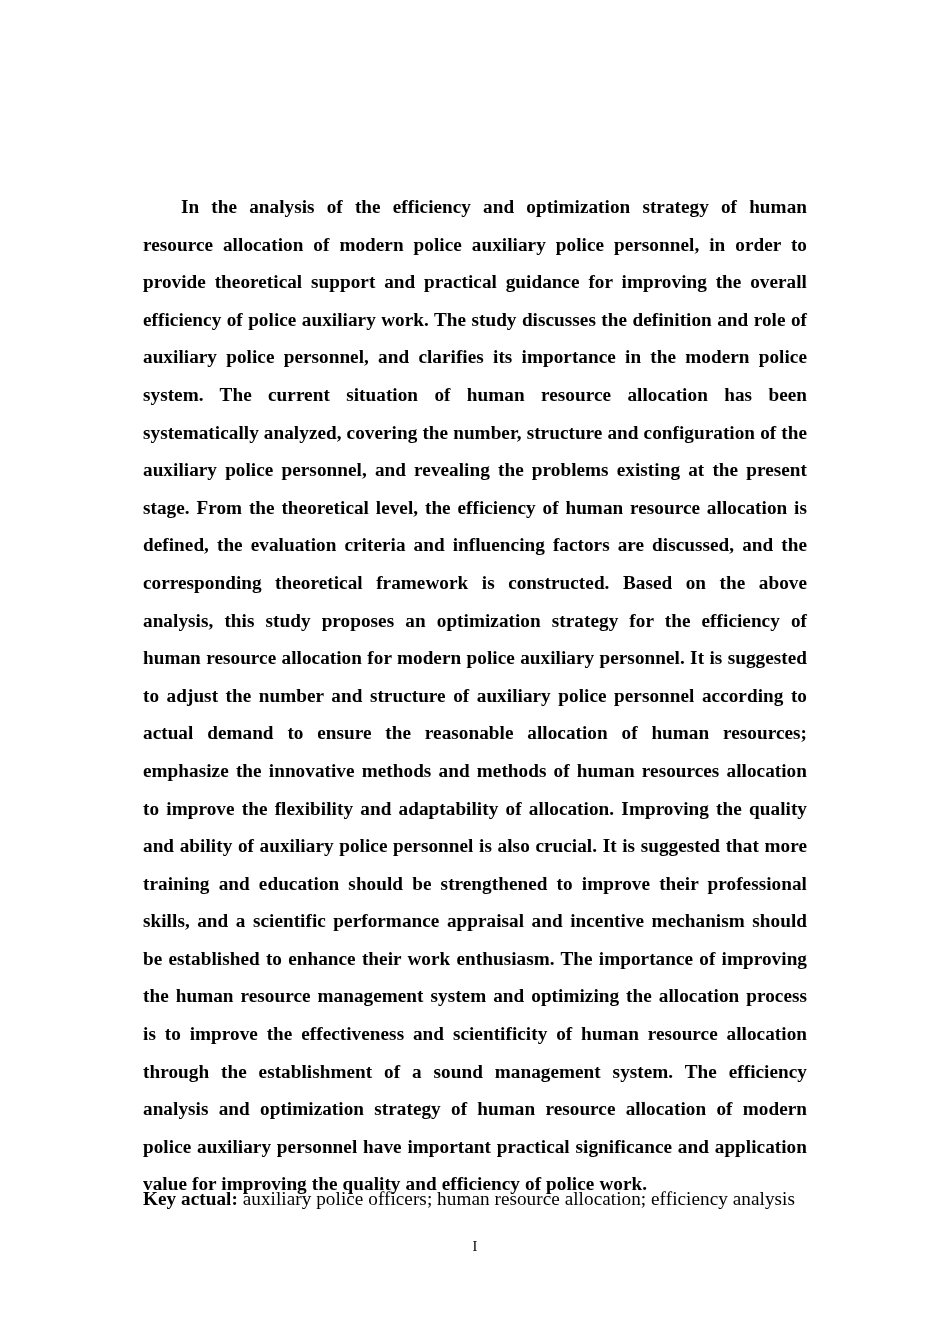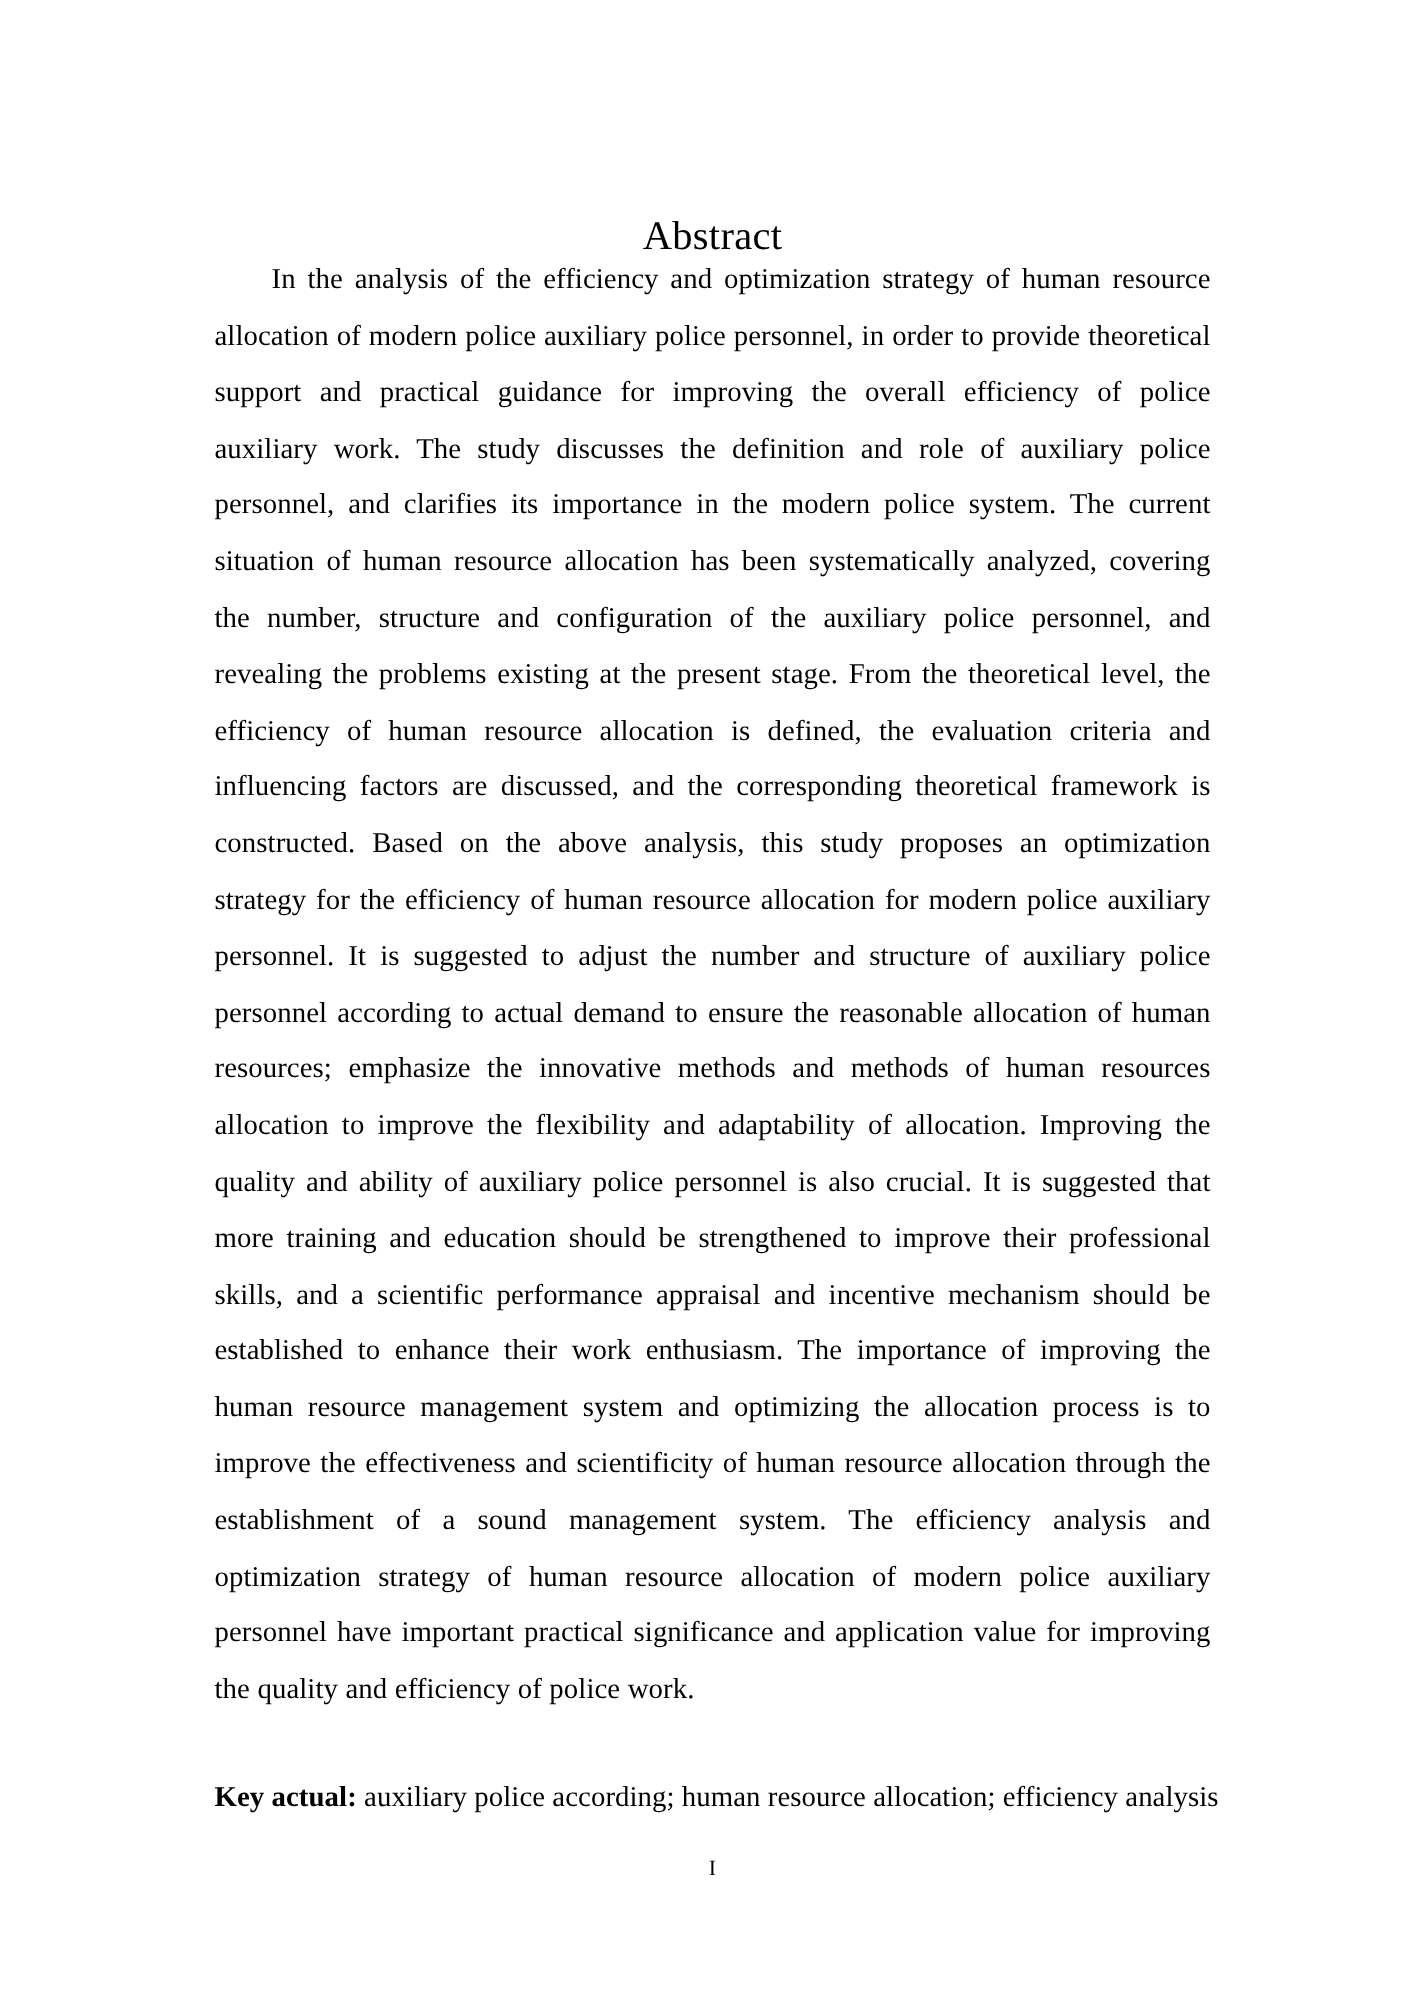--- a/index.html
+++ b/index.html
@@ -28,23 +28,24 @@
     left: 0;
     width: 950px;
     text-align: center;
     font-size: 27px;
     line-height: 34px;
     font-weight: 400;
     letter-spacing: 0.2px;
   }
   .body-block {
     position: absolute;
-    top: 168px;
+    top: 188px;
     left: 143px;
     width: 664px;
+    font-weight: bold;
   }
   .abstract-paragraph {
     margin: 0;
     font-size: 19.2px;
     line-height: 37.6px;
     text-align: justify;
     text-justify: inter-word;
     text-indent: 38px;
     letter-spacing: 0.05px;
     word-spacing: 0.2px;
@@ -74,25 +75,24 @@
     text-align: center;
     font-size: 14.5px;
     line-height: 20px;
   }
 </style>
 </head>
 <body>
 
 <div class="page">
 
-  <h1 class="page-title">Abstract</h1>
 
   <div class="body-block">
     <p class="abstract-paragraph">In the analysis of the efficiency and optimization strategy of human resource allocation of modern police auxiliary police personnel, in order to provide theoretical support and practical guidance for improving the overall efficiency of police auxiliary work. The study discusses the definition and role of auxiliary police personnel, and clarifies its importance in the modern police system. The current situation of human resource allocation has been systematically analyzed, covering the number, structure and configuration of the auxiliary police personnel, and revealing the problems existing at the present stage. From the theoretical level, the efficiency of human resource allocation is defined, the evaluation criteria and influencing factors are discussed, and the corresponding theoretical framework is constructed. Based on the above analysis, this study proposes an optimization strategy for the efficiency of human resource allocation for modern police auxiliary personnel. It is suggested to adjust the number and structure of auxiliary police personnel according to actual demand to ensure the reasonable allocation of human resources; emphasize the innovative methods and methods of human resources allocation to improve the flexibility and adaptability of allocation. Improving the quality and ability of auxiliary police personnel is also crucial. It is suggested that more training and education should be strengthened to improve their professional skills, and a scientific performance appraisal and incentive mechanism should be established to enhance their work enthusiasm. The importance of improving the human resource management system and optimizing the allocation process is to improve the effectiveness and scientificity of human resource allocation through the establishment of a sound management system. The efficiency analysis and optimization strategy of human resource allocation of modern police auxiliary personnel have important practical significance and application value for improving the quality and efficiency of police work.</p>
   </div>
 
   <div class="keywords-line">
-    <span class="keywords-label">Key actual:</span><span class="keywords-value"> auxiliary police according; human resource allocation; efficiency analysis</span>
+    <span class="keywords-label">Key actual:</span><span class="keywords-value"> auxiliary police officers; human resource allocation; efficiency analysis</span>
   </div>
 
   <div class="page-footer">I</div>
 
 </div>
 
 </body></html>

